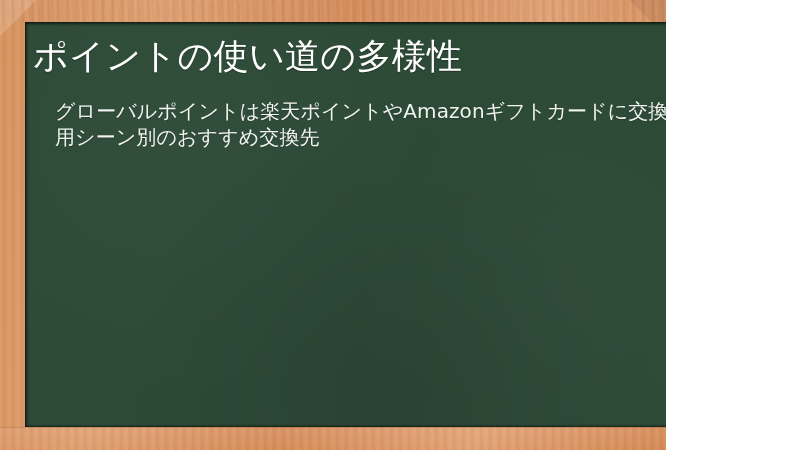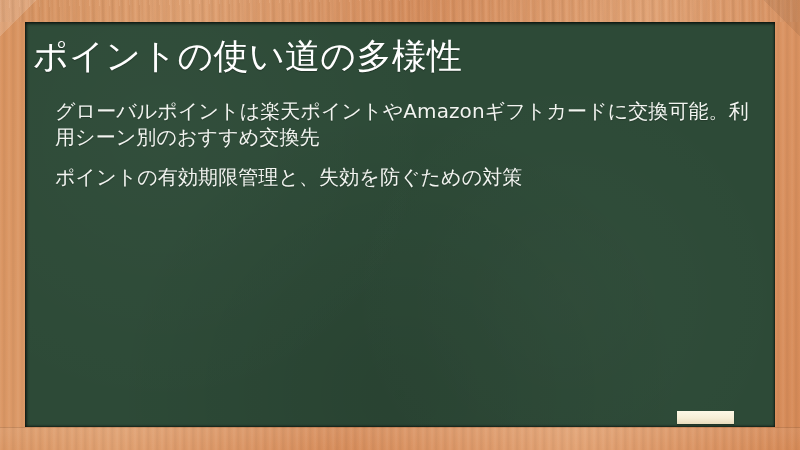--- a/index.html
+++ b/index.html
@@ -10,21 +10,21 @@
   body {
     width: 800px;
     height: 450px;
     overflow: hidden;
     font-family: "DejaVu Sans", "Liberation Sans", sans-serif;
   }
 
   
   .slide {
     position: relative;
-    width: 800px;
+    width: 666px;
     height: 450px;
     box-sizing: border-box;
     background:
       
       repeating-linear-gradient(90deg,
         rgba(255,255,255,0.055) 0px,
         rgba(255,255,255,0.00) 2px,
         rgba(0,0,0,0.045) 4px,
         rgba(255,255,255,0.00) 7px,
         rgba(255,255,255,0.05) 9px),
@@ -145,21 +145,20 @@
 
   <div class="board">
     <div class="board-tex"></div>
 
     <div class="board-content">
 
       <div class="title">ポイントの使い道の多様性</div>
 
       <div class="bullets">
         <p class="bullet">グローバルポイントは楽天ポイントやAmazonギフトカードに交換可能。利用シーン別のおすすめ交換先</p>
-        <p class="bullet">ポイントの有効期限管理と、失効を防ぐための対策</p>
       </div>
 
     </div>
   </div>
 
   <div class="chalk"></div>
 
 </div>
 
 </body></html>

